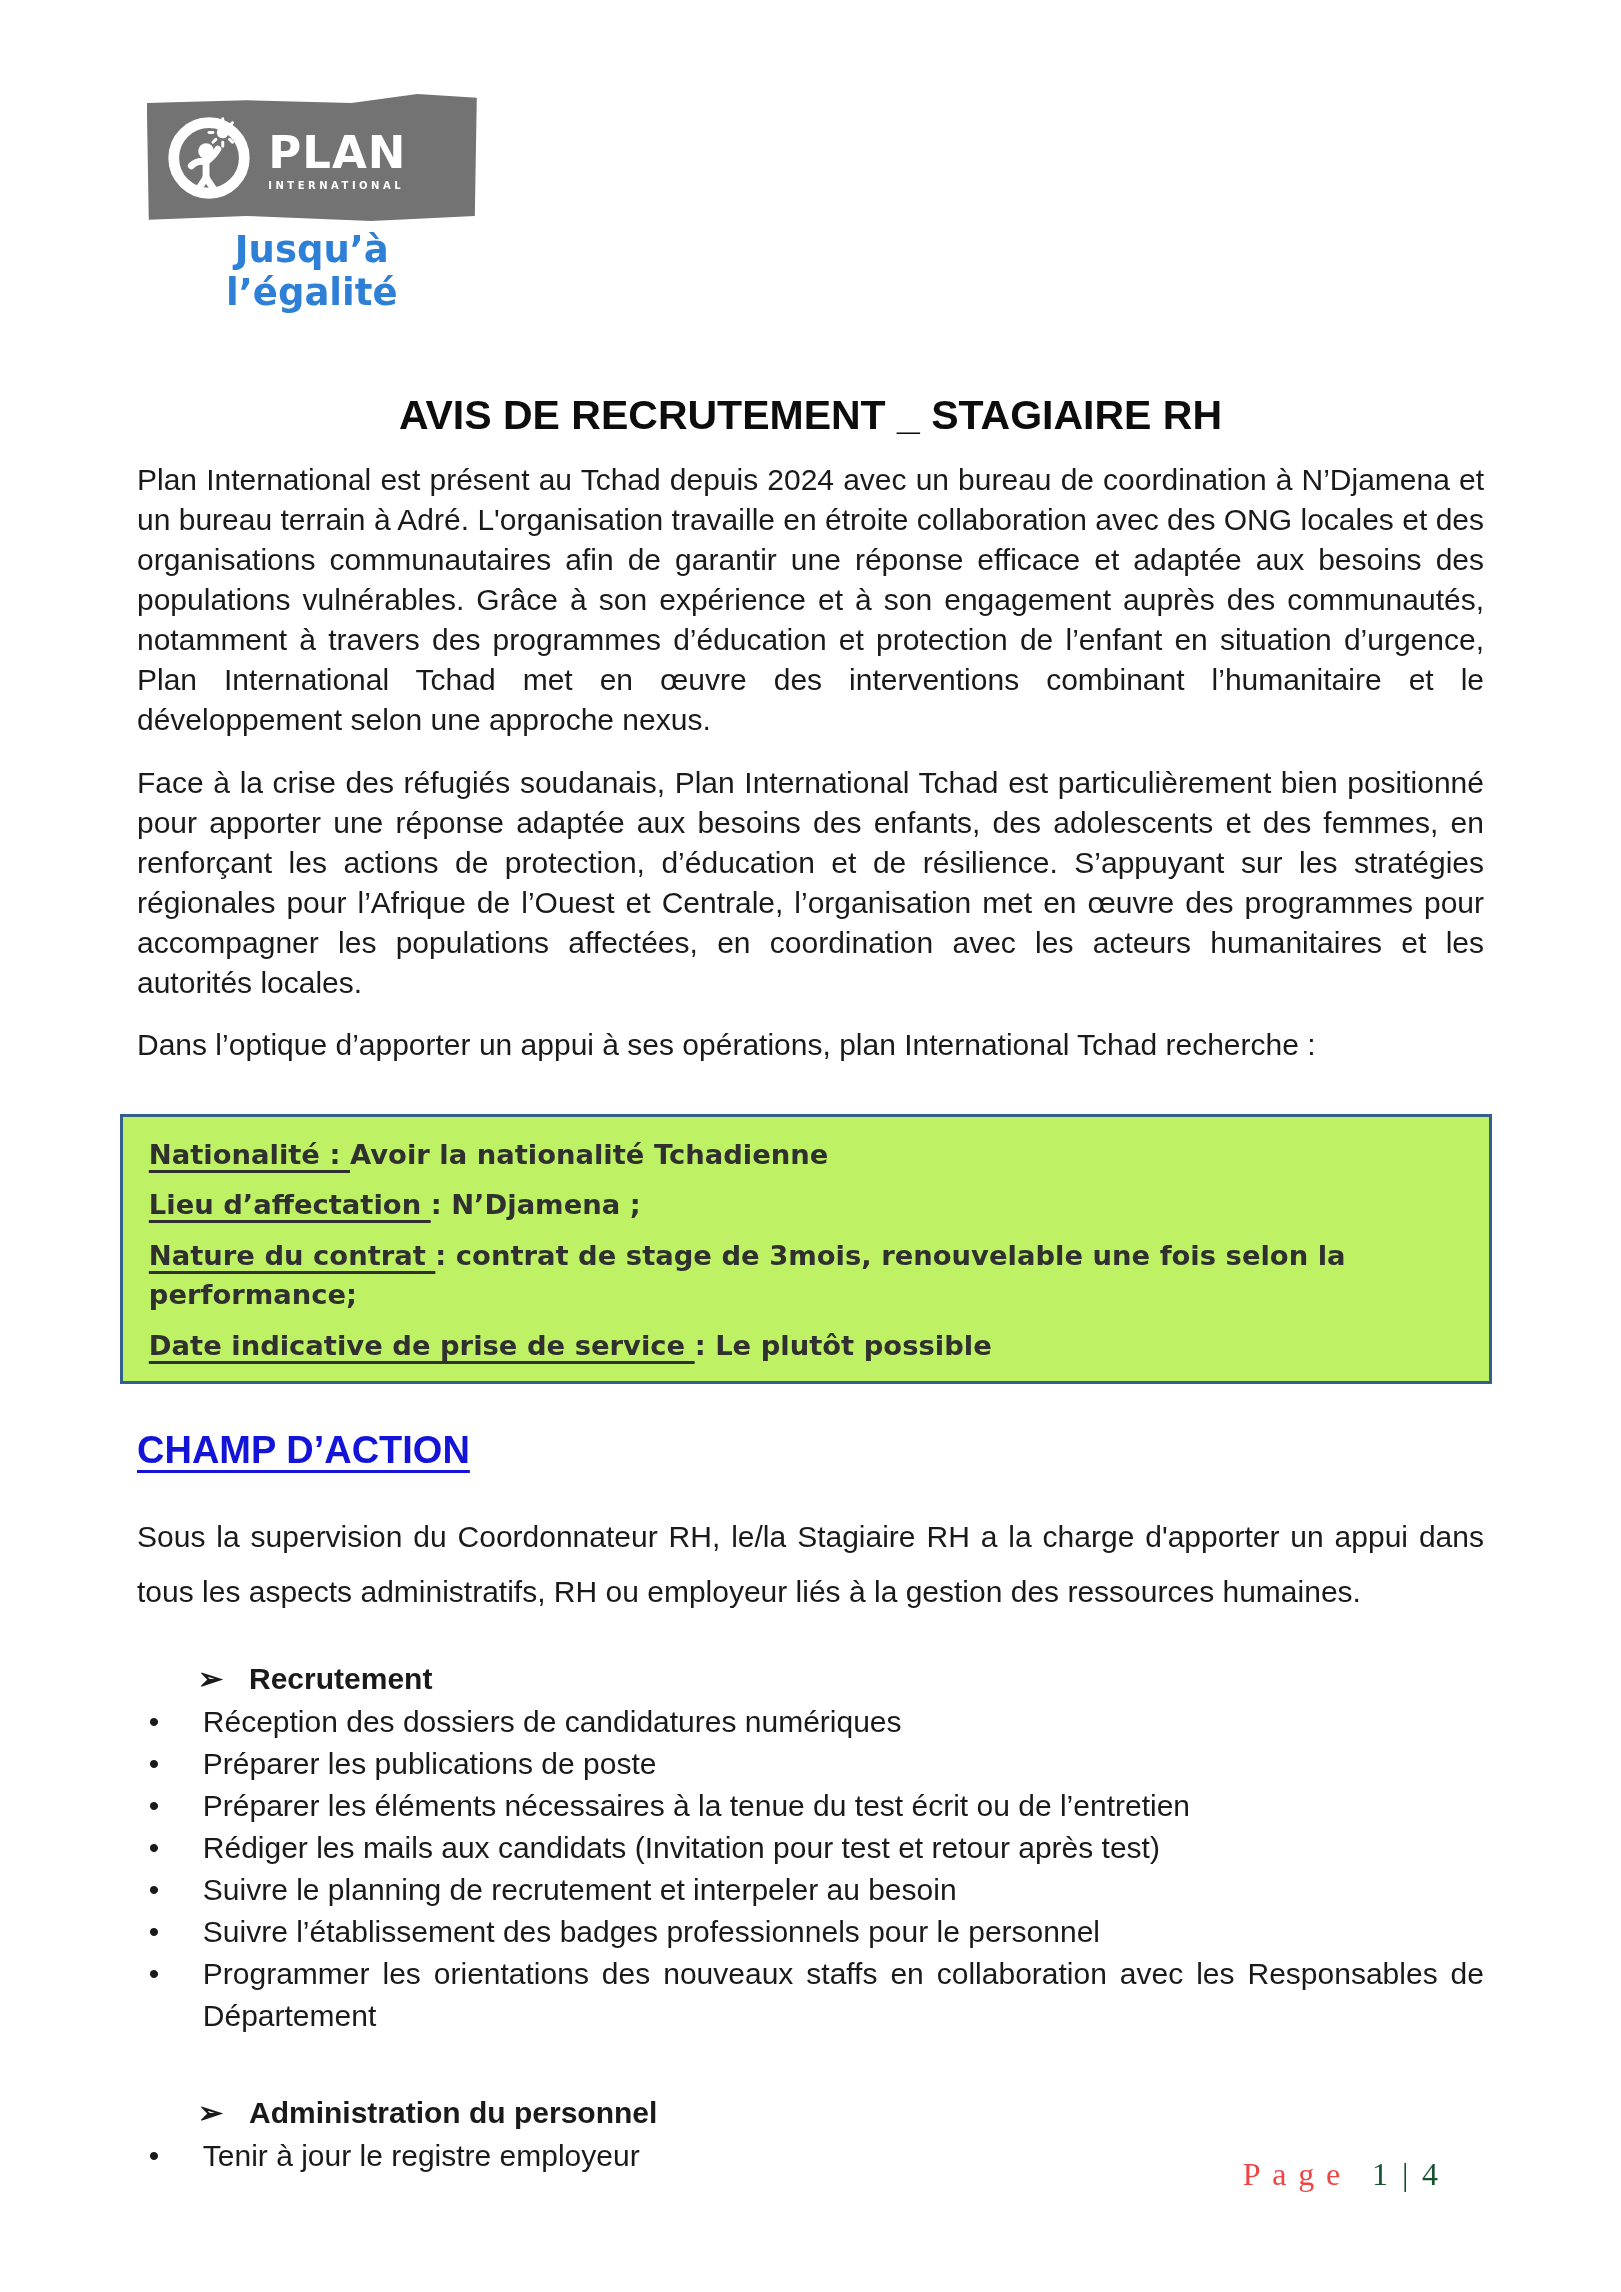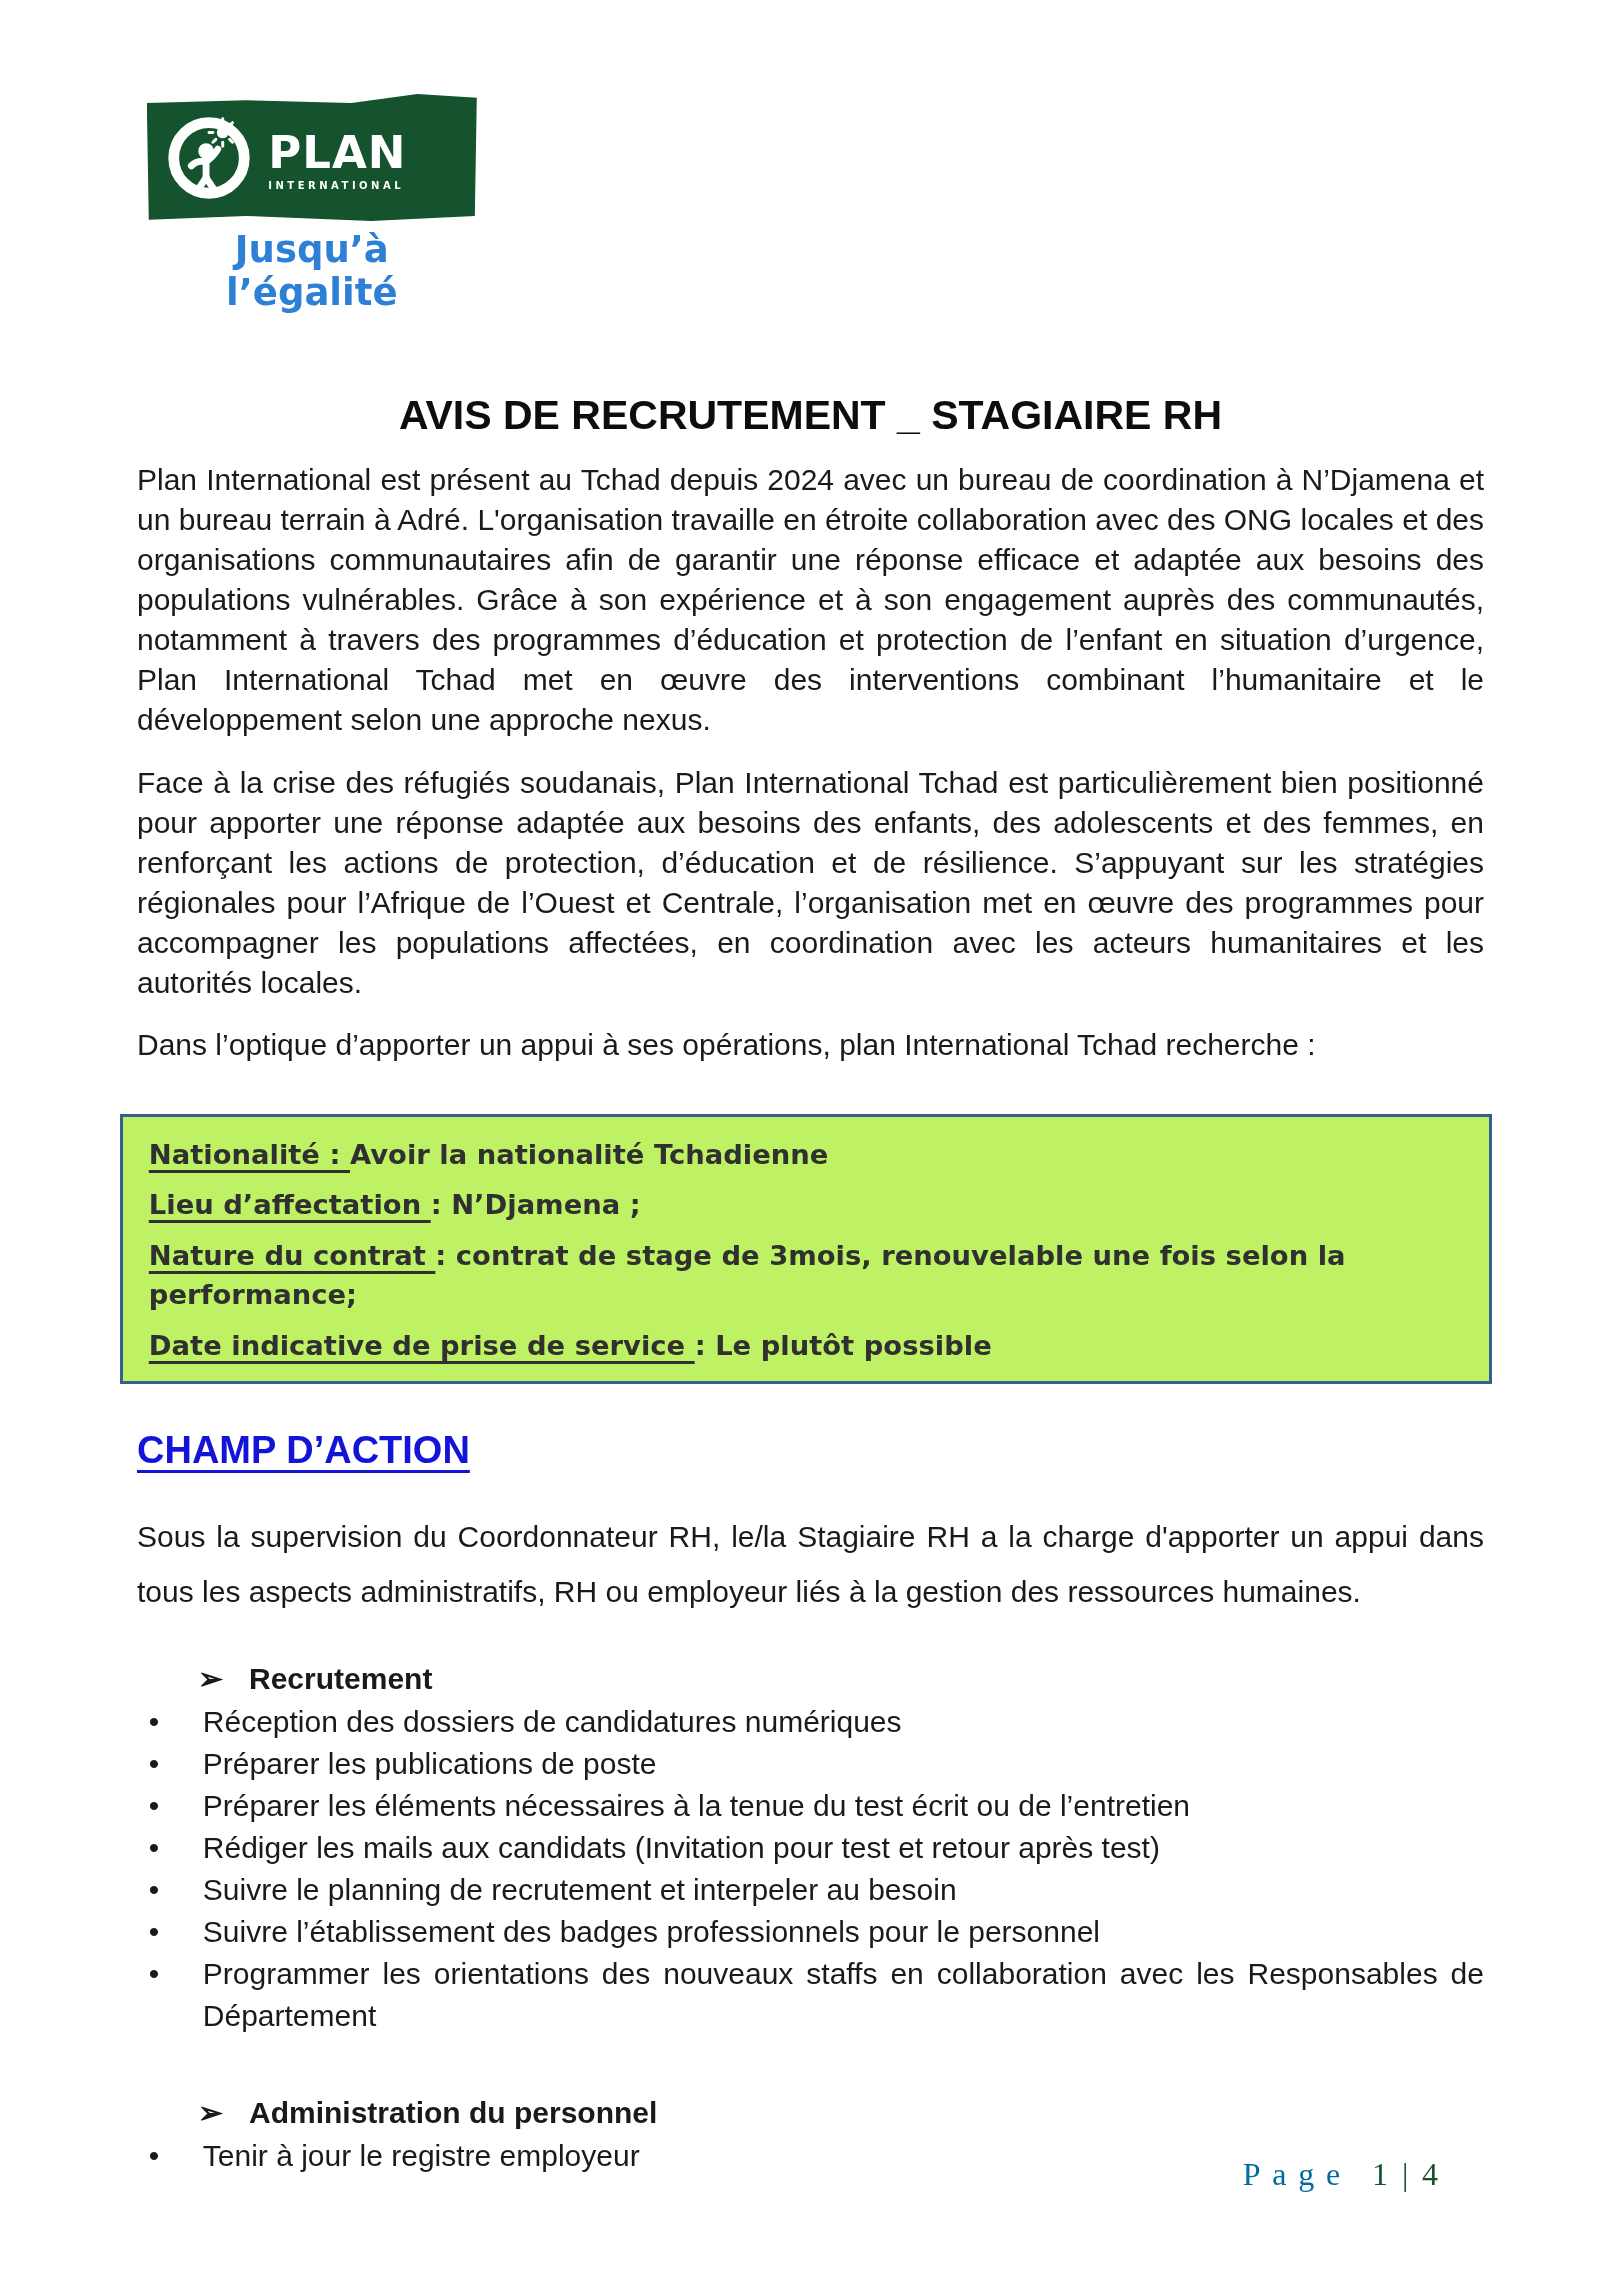--- a/index.html
+++ b/index.html
@@ -14,21 +14,21 @@
     overflow: hidden;
   }
   .content {
     padding: 0 137px;
   }
 
   
   .logo-block { padding-top: 94px; margin-left: 9.8px; width: 333px; }
   .logo-box {
     width: 330px; height: 127px;
-    background: #14532d;
+    background: #737373;
     display: flex; align-items: center;
     clip-path: polygon(0% 7%, 30% 5%, 62% 7%, 82% 0%, 100% 3%, 99.4% 96%, 68% 100%, 30% 96%, 0.6% 99%);
   }
   .emblem { margin-left: 13.7px; flex: 0 0 auto; }
   .brand-text { display: flex; flex-direction: column; margin-left: 9.8px; margin-top: 5.9px; }
   .brand-name {
     color: #ffffff; font-family: "DejaVu Sans", sans-serif;
     font-weight: 800; font-size: 45px; line-height: 45px; letter-spacing: 1px;
   }
   .brand-sub {
@@ -120,21 +120,21 @@
 
   
   .page-footer {
     position: absolute;
     top: 2156px;
     right: 180px;
     font-family: "Liberation Serif", serif;
     font-size: 32px;
     white-space: nowrap;
   }
-  .page-footer .page-word { color: #0369a1; letter-spacing: 11.8px; text-align: right; }
+  .page-footer .page-word { color: #ef4444; letter-spacing: 11.8px; text-align: right; }
   .page-footer .page-num { color: #14532d; letter-spacing: 2.9px; margin-left: 12px; }
 </style>
 </head>
 <body>
 
 <div class="page">
   <div class="content">
 
     <div class="logo-block">
       <div class="logo-box">

